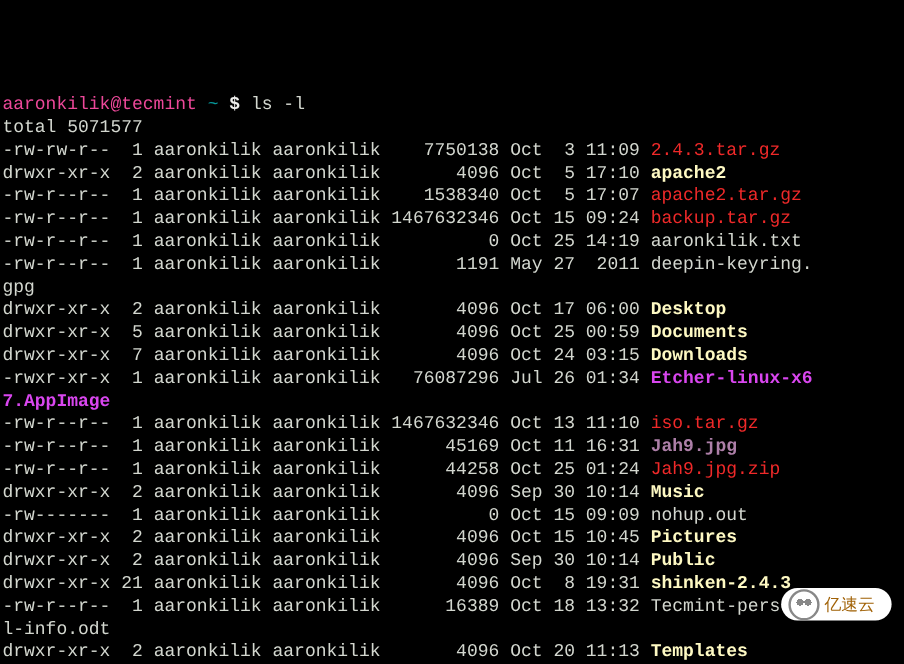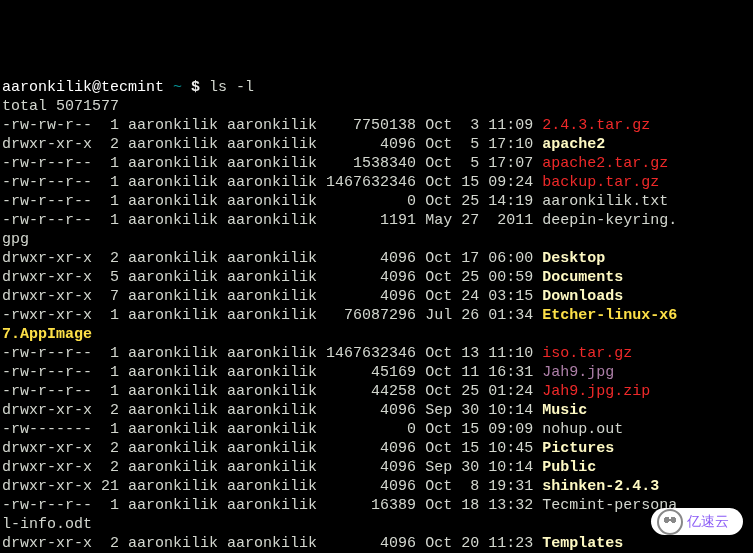--- a/index.html
+++ b/index.html
@@ -9,35 +9,35 @@
       font-size: 15px;
       line-height: 19px;
       padding: 2px;
       white-space: pre;
       color: #bbb;
       width: 753px;
       height: 553px;
       overflow: hidden;
       position: relative;
     }
-    .green { color: #ffffff; margin-top: 24px; }
-    .green-bold { color: #fde047; font-weight: bold; margin-top: 32px; }
+    .green { color: #ec4899; margin-top: 24px; }
+    .green-bold { color: #d946ef; font-weight: bold; margin-top: 32px; }
     .teal { color: #06989a; }
     .white { color: #d3d7cf; }
     .white-bold { color: #eeeeec; font-weight: bold; }
     .red-bold { color: #ef2929; font-weight: normal; }
     .blue-bold { color: #fef9c3; font-weight: bold; }
-    .magenta-bold { color: #ad7fa8; font-weight: normal; }
+    .magenta-bold { color: #ad7fa8; font-weight: bold; }
     .watermark {
       position: absolute;
       right: 10px;
-      bottom: 18px;
+      bottom: 36px;
       padding: 4px 14px 4px 36px;
       background: #fff;
-      color: #8b5cf6;
+      color: #a16207;
       font-family: Arial, sans-serif;
       font-size: 14px;
       border-radius: 18px;
       box-shadow: 0 1px 4px rgba(0,0,0,.4);
     }
     .watermark::before {
       content: "";
       position: absolute;
       left: 6px; top: 50%;
       transform: translateY(-50%);
@@ -71,21 +71,21 @@
 <span><span class="white">-rw-r--r--</span><span class="white">  1</span> <span class="white">aaronkilik</span> <span class="white">aaronkilik</span><span class="white"> 1467632346</span> <span class="white">Oct 13 11:10</span> <span class="red-bold">iso.tar.gz</span></span>
 <span><span class="white">-rw-r--r--</span><span class="white">  1</span> <span class="white">aaronkilik</span> <span class="white">aaronkilik</span><span class="white">      45169</span> <span class="white">Oct 11 16:31</span> <span class="magenta-bold">Jah9.jpg</span></span>
 <span><span class="white">-rw-r--r--</span><span class="white">  1</span> <span class="white">aaronkilik</span> <span class="white">aaronkilik</span><span class="white">      44258</span> <span class="white">Oct 25 01:24</span> <span class="red-bold">Jah9.jpg.zip</span></span>
 <span><span class="white">drwxr-xr-x</span><span class="white">  2</span> <span class="white">aaronkilik</span> <span class="white">aaronkilik</span><span class="white">       4096</span> <span class="white">Sep 30 10:14</span> <span class="blue-bold">Music</span></span>
 <span><span class="white">-rw-------</span><span class="white">  1</span> <span class="white">aaronkilik</span> <span class="white">aaronkilik</span><span class="white">          0</span> <span class="white">Oct 15 09:09</span> <span class="white">nohup.out</span></span>
 <span><span class="white">drwxr-xr-x</span><span class="white">  2</span> <span class="white">aaronkilik</span> <span class="white">aaronkilik</span><span class="white">       4096</span> <span class="white">Oct 15 10:45</span> <span class="blue-bold">Pictures</span></span>
 <span><span class="white">drwxr-xr-x</span><span class="white">  2</span> <span class="white">aaronkilik</span> <span class="white">aaronkilik</span><span class="white">       4096</span> <span class="white">Sep 30 10:14</span> <span class="blue-bold">Public</span></span>
 <span><span class="white">drwxr-xr-x</span><span class="white"> 21</span> <span class="white">aaronkilik</span> <span class="white">aaronkilik</span><span class="white">       4096</span> <span class="white">Oct  8 19:31</span> <span class="blue-bold">shinken-2.4.3</span></span>
 <span><span class="white">-rw-r--r--</span><span class="white">  1</span> <span class="white">aaronkilik</span> <span class="white">aaronkilik</span><span class="white">      16389</span> <span class="white">Oct 18 13:32</span> <span class="white">Tecmint-persona</span></span>
 <span class="white">l-info.odt</span>
-<span><span class="white">drwxr-xr-x</span><span class="white">  2</span> <span class="white">aaronkilik</span> <span class="white">aaronkilik</span><span class="white">       4096</span> <span class="white">Oct 20 11:23</span> <span class="blue-bold">Templates</span></span>
+<span><span class="white">drwxr-xr-x</span><span class="white">  2</span> <span class="white">aaronkilik</span> <span class="white">aaronkilik</span><span class="white">       4096</span> <span class="white">Oct 20 11:13</span> <span class="blue-bold">Templates</span></span>
 
 
 
    </div>
 
 <div class="watermark"><span>亿速云</span></div>
 
 
 
 

